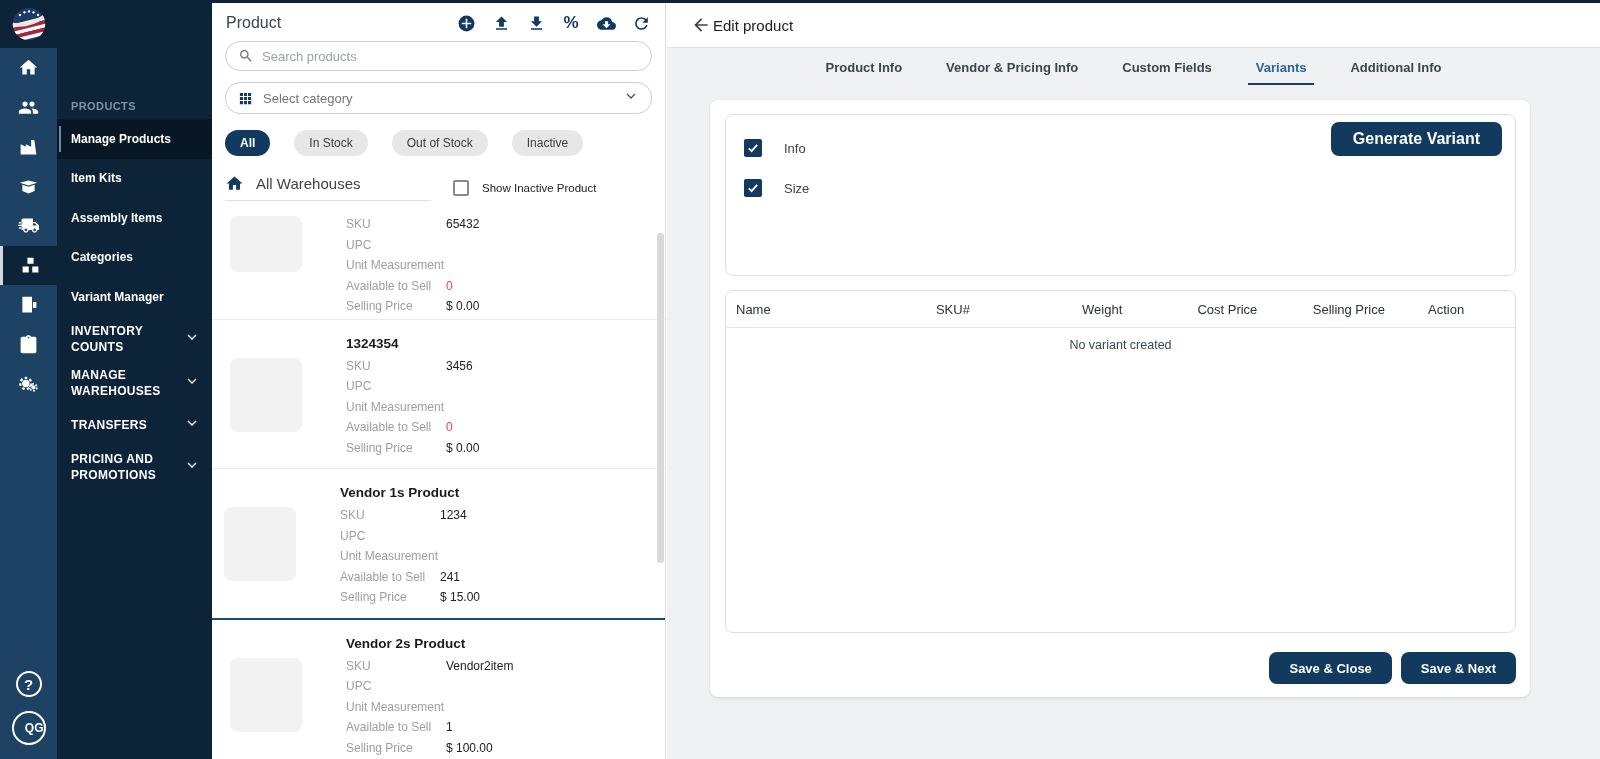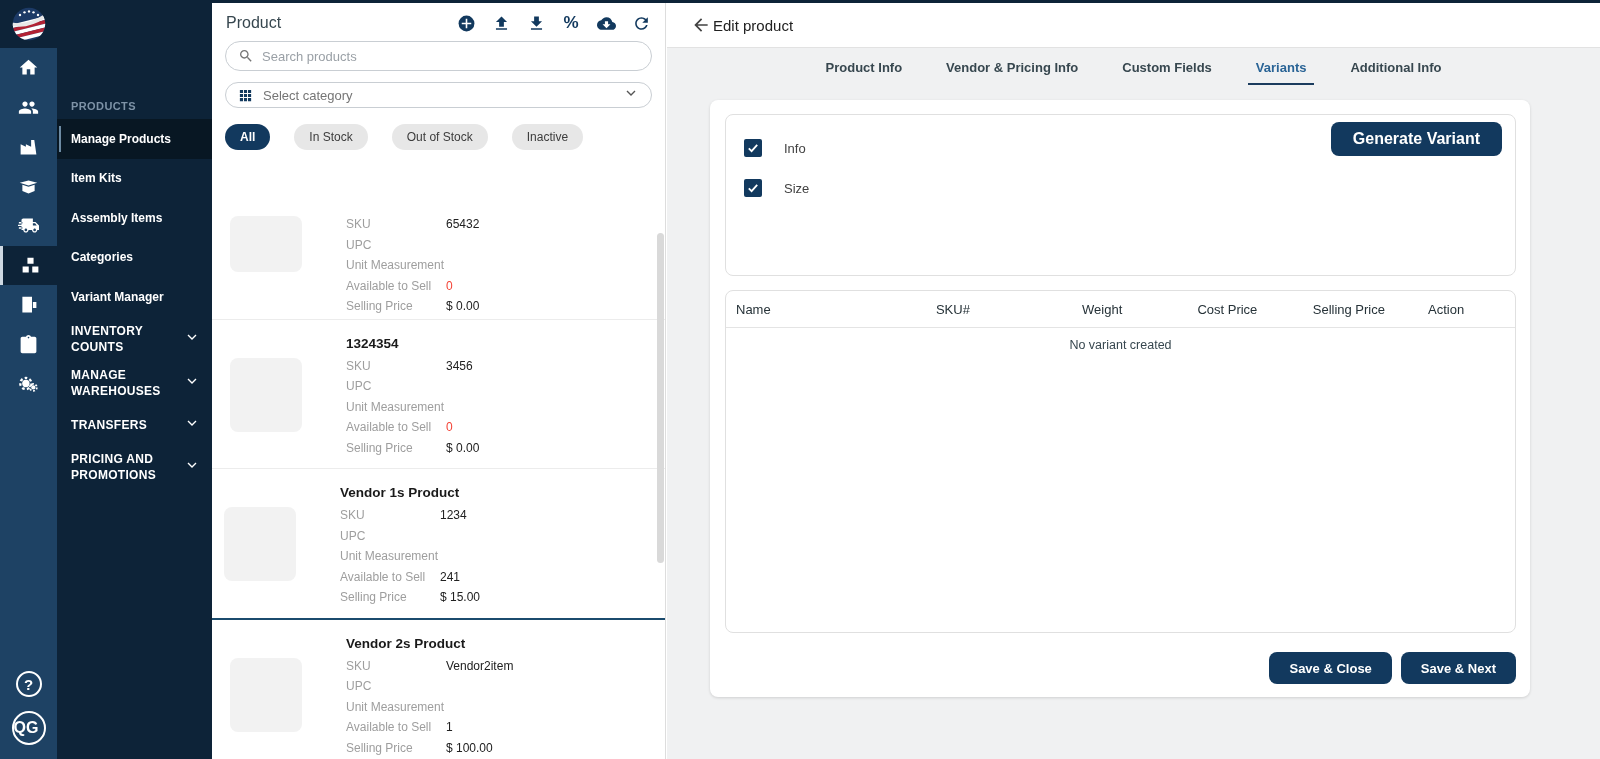--- a/index.html
+++ b/index.html
@@ -10,21 +10,21 @@
 
   
   .sidebar { position:absolute; left:0; top:0; bottom:0; width:212px; display:flex; z-index:50; }
   .rail { width:57px; background:#1e4264; display:flex; flex-direction:column; position:relative; }
   .rail-logo { height:48px; background:#0d2338; display:flex; align-items:center; justify-content:center; }
   .rail-icon { height:39.5px; display:flex; align-items:center; justify-content:center; cursor:pointer; }
   .rail-icon svg { width:21px; height:21px; fill:#fff; }
   .rail-icon.active { background:#0d2338; border-left:3px solid #cfd9e2; }
   .rail-bottom { position:absolute; bottom:14px; left:0; width:57px; display:flex; flex-direction:column; align-items:center; gap:14px; }
   .help-circle { width:26px; height:26px; border-radius:50%; border:2px solid #fff; color:#fff; font-size:15px; font-weight:bold; display:flex; align-items:center; justify-content:center; cursor:pointer; }
-  .avatar-circle { width:34px; height:34px; border-radius:50%; border:2px solid #fff; color:#fff; font-size:16px; font-weight:bold; display:flex; align-items:center; justify-content:flex-start; cursor:pointer; }
+  .avatar-circle { width:34px; height:34px; border-radius:50%; border:2px solid #fff; color:#fff; font-size:12px; font-weight:bold; display:flex; align-items:center; justify-content:flex-end; cursor:pointer; }
 
   .nav-col { flex:1; background:#0d2338; padding-top:48px; color:#fff; }
   .nav-spacer { height:45px; }
   .nav-section-label { padding:0 14px; height:26px; display:flex; align-items:center; font-size:11px; font-weight:bold; letter-spacing:.4px; color:#7e93a7; }
   .nav-item { height:39.5px; display:flex; align-items:center; padding:0 14px; font-size:12px; font-weight:bold; cursor:pointer; position:relative; }
   .nav-item.active { background:#081723; }
   .nav-item.active::before { content:""; position:absolute; left:2px; top:7px; bottom:7px; width:2px; background:#6d8ba3; }
   .nav-collapsible { min-height:39.5px; display:flex; align-items:center; justify-content:space-between; padding:6px 12px 6px 14px; font-size:12px; font-weight:bold; letter-spacing:.3px; cursor:pointer; line-height:1.35; }
   .nav-collapsible .chev { flex:0 0 auto; margin-left:6px; }
   .chev svg { width:16px; height:16px; stroke:#fff; stroke-width:2; fill:none; }
@@ -34,21 +34,21 @@
   .pp-header { display:flex; align-items:center; justify-content:space-between; padding:10px 14px 6px 14px; }
   .pp-title { font-size:16px; color:#37474f; }
   .pp-tools { display:flex; align-items:center; gap:15px; }
   .tool-btn { width:20px; height:20px; display:flex; align-items:center; justify-content:center; cursor:pointer; }
   .tool-btn svg { width:19px; height:19px; fill:#12395e; }
   .tool-percent { font-size:17px; font-weight:bold; color:#12395e; }
   .pp-search { margin:2px 13px 0 13px; height:30px; border:1px solid #c9ced3; border-radius:15px; display:flex; align-items:center; padding:0 12px; gap:8px; background:#fff; }
   .pp-search svg { width:16px; height:16px; fill:#757575; }
   .pp-search input { border:none; outline:none; flex:1; font-size:13px; color:#ec4899; font-family:inherit; background:transparent; }
   .pp-search input::placeholder { color:#9aa0a6; }
-  .pp-category { margin:11px 13px 0 13px; height:26px; border:1px solid #c9ced3; border-radius:15px; display:flex; align-items:center; padding:0 12px; gap:10px; cursor:pointer; background:#fff; }
+  .pp-category { margin:11px 13px 0 13px; height:32px; border:1px solid #c9ced3; border-radius:15px; display:flex; align-items:center; padding:0 12px; gap:10px; cursor:pointer; background:#fff; }
   .pp-category .grid-ico svg { width:15px; height:15px; fill:#12395e; display:block; }
   .pp-category .cat-label { flex:1; font-size:13px; color:#757575; }
   .pp-chips { display:flex; gap:24px; margin:16px 13px 0 13px; }
   .chip { height:26px; border-radius:13px; background:#e7e7e7; color:#3c3c3c; font-size:12px; display:flex; align-items:center; padding:0 15px; cursor:pointer; }
   .chip.active { background:#12395e; color:#fff; font-weight:bold; }
   .pp-wh-row { display:flex; align-items:center; margin:18px 13px 0 13px; }
   .wh-left { display:flex; align-items:center; gap:12px; padding-bottom:7px; border-bottom:1px solid #e0e0e0; width:206px; cursor:pointer; }
   .wh-left svg { width:19px; height:19px; fill:#12395e; }
   .wh-label { font-size:15px; color:#424242; }
   .wh-right { display:flex; align-items:center; gap:13px; margin-left:22px; }
@@ -297,20 +297,32 @@
           </svg></span>
     </div>
 
     <div class="pp-chips">
       <div class="chip active">All</div>
       <div class="chip">In Stock</div>
       <div class="chip">Out of Stock</div>
       <div class="chip">Inactive</div>
     </div>
 
+    <div class="pp-wh-row">
+      <div class="wh-left">
+        <svg viewBox="0 0 24 24">
+            <path d="M10 20v-6h4v6h5v-8h3L12 3 2 12h3v8z"></path>
+          </svg>
+        <span class="wh-label">All Warehouses</span>
+      </div>
+      <div class="wh-right">
+        <div class="cb-empty"></div>
+        <span class="show-inactive-label">Show Inactive Product</span>
+      </div>
+    </div>
 
     <div class="pp-list">
 
       <div class="product-item partial">
         <div class="pi-thumb"></div>
         <div class="pi-text">
 
           <div class="pi-row">
               <span class="pi-label">SKU</span>
               <span class="pi-value">65432</span>

